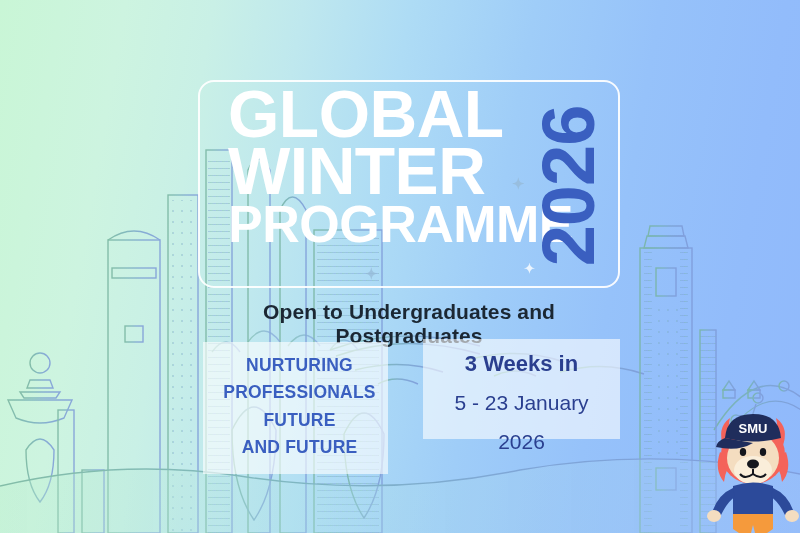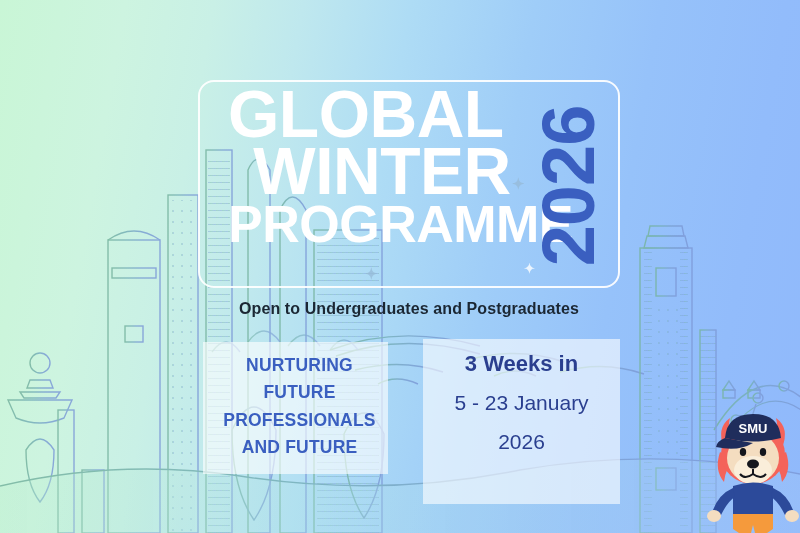--- a/index.html
+++ b/index.html
@@ -57,21 +57,21 @@
 
   .title-line {
     font-weight: bold;
     color: #ffffff;
     line-height: 0.86;
     letter-spacing: -0.5px;
     white-space: nowrap;
     text-align: left;
   }
   .tl-global    { font-size: 66px; margin-left: 2px; }
-  .tl-winter    { font-size: 66px; margin-left: 2px; text-align: center; }
+  .tl-winter    { font-size: 66px; margin-left: 2px; }
   .tl-programme { font-size: 52px; margin-left: 2px; margin-top: 2px; }
 
   .year {
     position: absolute;
     left: 520px;
     top: 88px;
     width: 96px;
     height: 196px;
   }
   .year span {
@@ -98,21 +98,21 @@
   .sp-2 { left: 365px; top: 266px; font-size: 15px; }
   .sp-3 { left: 524px; top: 262px; font-size: 13px; color: rgba(255,255,255,0.8); }
 
   
   .subtitle {
     position: absolute;
     left: 198px;
     top: 300px;
     width: 422px;
     text-align: center;
-    font-size: 16px;
+    font-size: 21px;
     font-weight: bold;
     color: #1b2733;
     letter-spacing: 0.1px;
   }
 
   
   .panel-left {
     position: absolute;
     left: 203px;
     top: 342px;
@@ -134,21 +134,21 @@
     letter-spacing: 0.2px;
     white-space: nowrap;
     padding-left: 8px;
   }
 
   .panel-right {
     position: absolute;
     left: 423px;
     top: 339px;
     width: 197px;
-    height: 165px;
+    height: 100px;
     background: rgba(255,255,255,0.60);
   }
   .panel-right .lines {
     position: absolute;
     left: 0; right: 0;
     top: 10px;
     text-align: center;
   }
   .pr-bold {
     font-size: 22px;
@@ -350,22 +350,22 @@
 
   <div class="sparkle sp-1">✦</div>
   <div class="sparkle sp-2">✦</div>
   <div class="sparkle sp-3">✦</div>
 
   <div class="subtitle">Open to Undergraduates and Postgraduates</div>
 
   <div class="panel-left">
     <div class="lines">
       <div class="ln">NURTURING</div>
+      <div class="ln">PROFESSIONALS</div>
       <div class="ln">FUTURE</div>
-      <div class="ln">PROFESSIONALS</div>
       <div class="ln">AND FUTURE</div>
     </div>
   </div>
 
   <div class="panel-right">
     <div class="lines">
       <div class="pr-bold">3 Weeks in</div>
       <div class="pr-light">5 - 23 January</div>
       <div class="pr-light">2026</div>
     </div>

